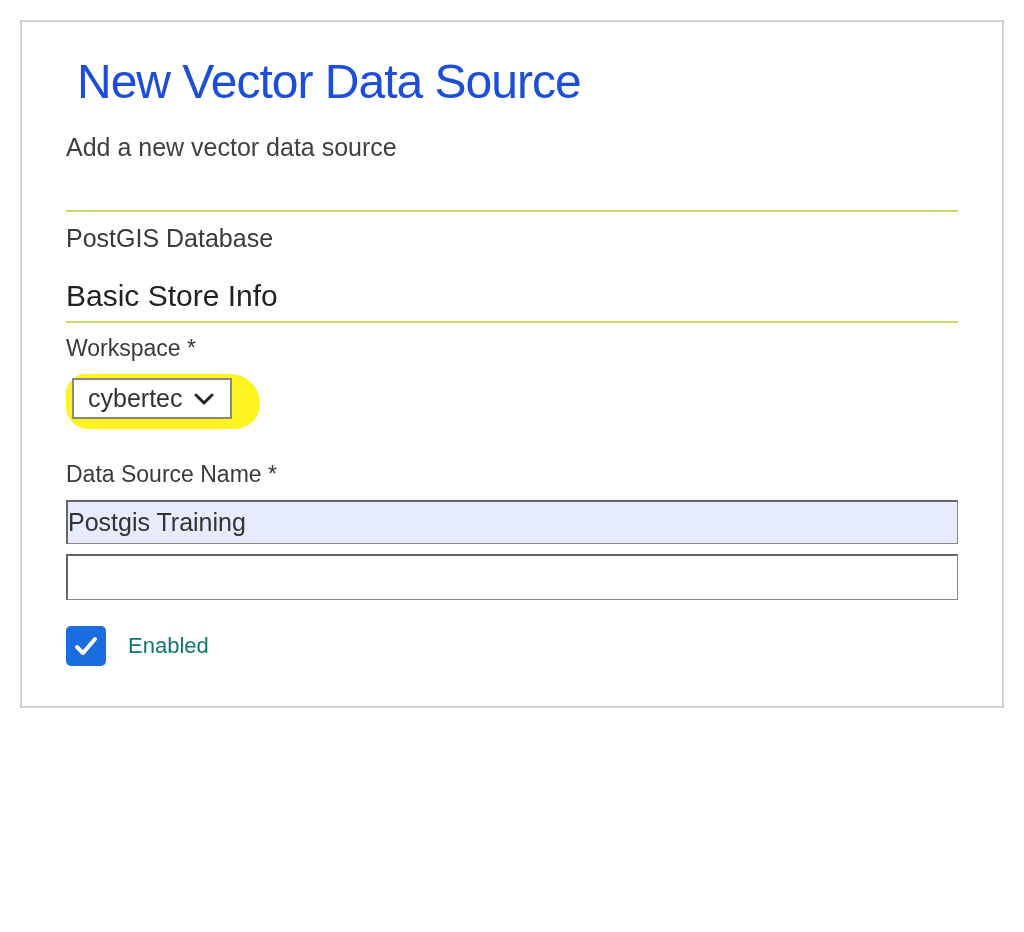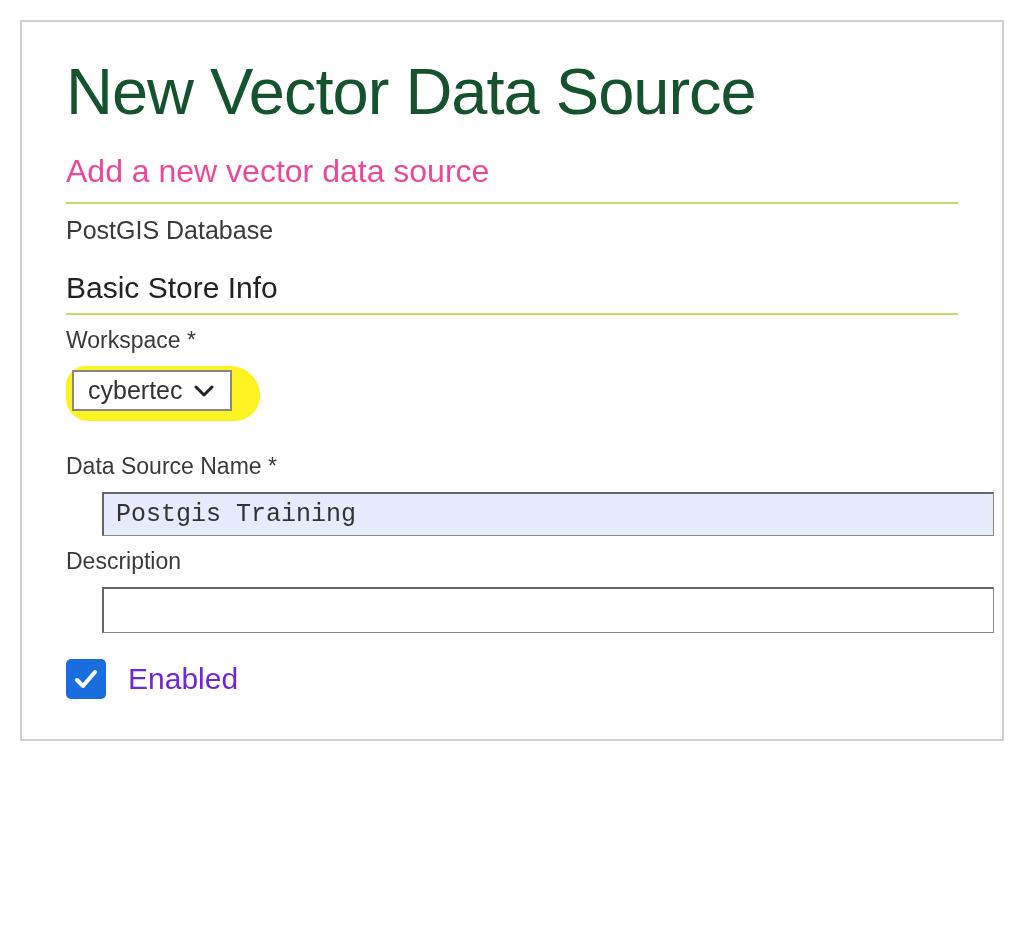--- a/index.html
+++ b/index.html
@@ -7,30 +7,31 @@
       font-family: Verdana, Geneva, sans-serif;
       background: #fff;
       padding: 20px;
     }
     .panel {
       border: 2px solid #d0d0d0;
       width: 984px;
       padding: 32px 44px 40px 44px;
     }
     .page-title {
-      color: #14532d;
-      font-size: 65px;
+      color: #1d4ed8;
+      font-size: 48px;
       font-weight: 400;
       margin-bottom: 24px;
       letter-spacing: -1px;
+      margin-left: 11px;
     }
     .subtitle {
-      color: #ec4899;
-      font-size: 32px;
-      margin-bottom: 12px;
+      color: #404040;
+      font-size: 25px;
+      margin-bottom: 48px;
     }
     hr.divider {
       border: none;
       border-top: 2px solid #c9d96a;
       margin: 8px 0 12px 0;
     }
     .type-line1 {
       color: #3a3a3a;
       font-size: 25px;
       margin-bottom: 6px;
@@ -77,24 +78,23 @@
     .chevron-down svg { display: block; }
     .text-input {
       display: block;
       width: 100%;
       border: 1px solid #888;
       border-top: 2px solid #666;
       border-left: 2px solid #666;
       background: #e6ecfb;
       font-size: 25px;
       color: #333;
-      padding: 6px 12px;
+      padding: 6px 0;
       margin-bottom: 10px;
-      font-family: Liberation Mono, monospace;
-      margin-left: 36px;
+      font-family: Liberation Sans, sans-serif;
     }
     .text-input.empty {
       background: #fff;
       height: 46px;
     }
     .checkbox-row {
       display: flex;
       align-items: center;
       gap: 22px;
       margin-top: 26px;
@@ -104,22 +104,22 @@
       height: 40px;
       background: #1a6dde;
       border-radius: 5px;
       display: flex;
       align-items: center;
       justify-content: center;
       cursor: pointer;
     }
     .checkbox svg { display: block; }
     .checkbox-label {
-      color: #6d28d9;
-      font-size: 30px;
+      color: #0f766e;
+      font-size: 22px;
     }
   </style>
 </head>
 <body>
 
 <div class="panel">
 
   <h1 class="page-title">New Vector Data Source</h1>
 
   <p class="subtitle">Add a new vector data source</p>
@@ -140,21 +140,20 @@
         <svg width="20" height="14" viewBox="0 0 20 14">
             <path d="M2 3 L10 11 L18 3" stroke="#222" stroke-width="3" fill="none" stroke-linecap="round" stroke-linejoin="round"></path>
           </svg>
       </span>
     </div>
   </div>
 
   <p class="field-label">Data Source Name *</p>
   <input type="text" class="text-input" value="Postgis Training" style="">
 
-  <p class="field-label">Description</p>
   <input type="text" class="text-input empty" value="" style="">
 
   <div class="checkbox-row">
     <div class="checkbox">
       <svg width="28" height="28" viewBox="0 0 28 28">
           <path d="M5 15 L11 21 L23 7" stroke="#fff" stroke-width="4" fill="none" stroke-linecap="round" stroke-linejoin="round"></path>
         </svg>
     </div>
     <span class="checkbox-label">Enabled</span>
   </div>

